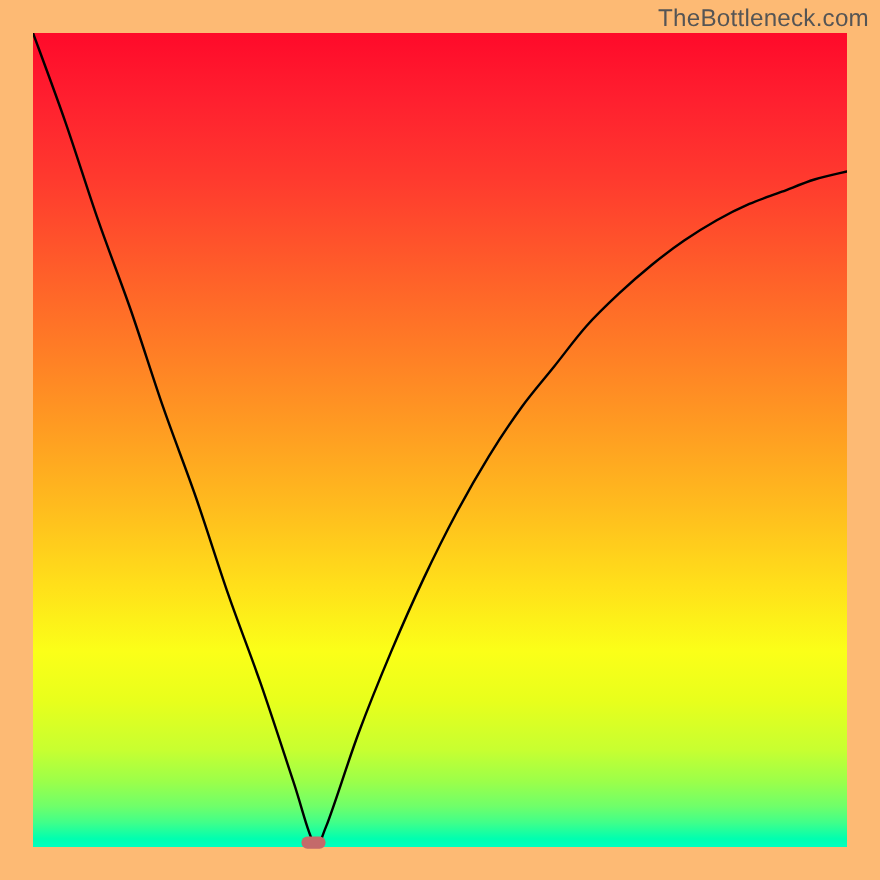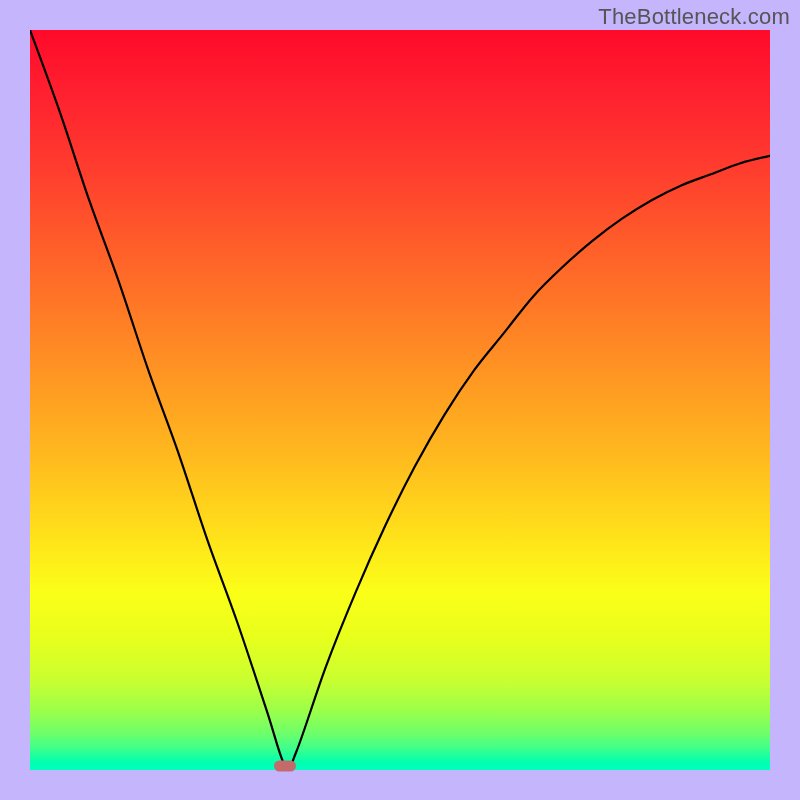--- a/index.html
+++ b/index.html
@@ -7,21 +7,21 @@
     padding: 0;
     width: 800px;
     height: 800px;
     overflow: hidden;
     background: #000;
     font-family: Arial, Helvetica, sans-serif;
   }
   .frame {
     position: absolute;
     inset: 0;
-    background: #c4b5fd;
+    background: #fdba74;
   }
   .plot-area {
     position: absolute;
     left: 30px;
     top: 30px;
     width: 740px;
     height: 740px;
     background: linear-gradient(to bottom,
       #ff0a2a 0%,
       #ff1f2f 8%,

